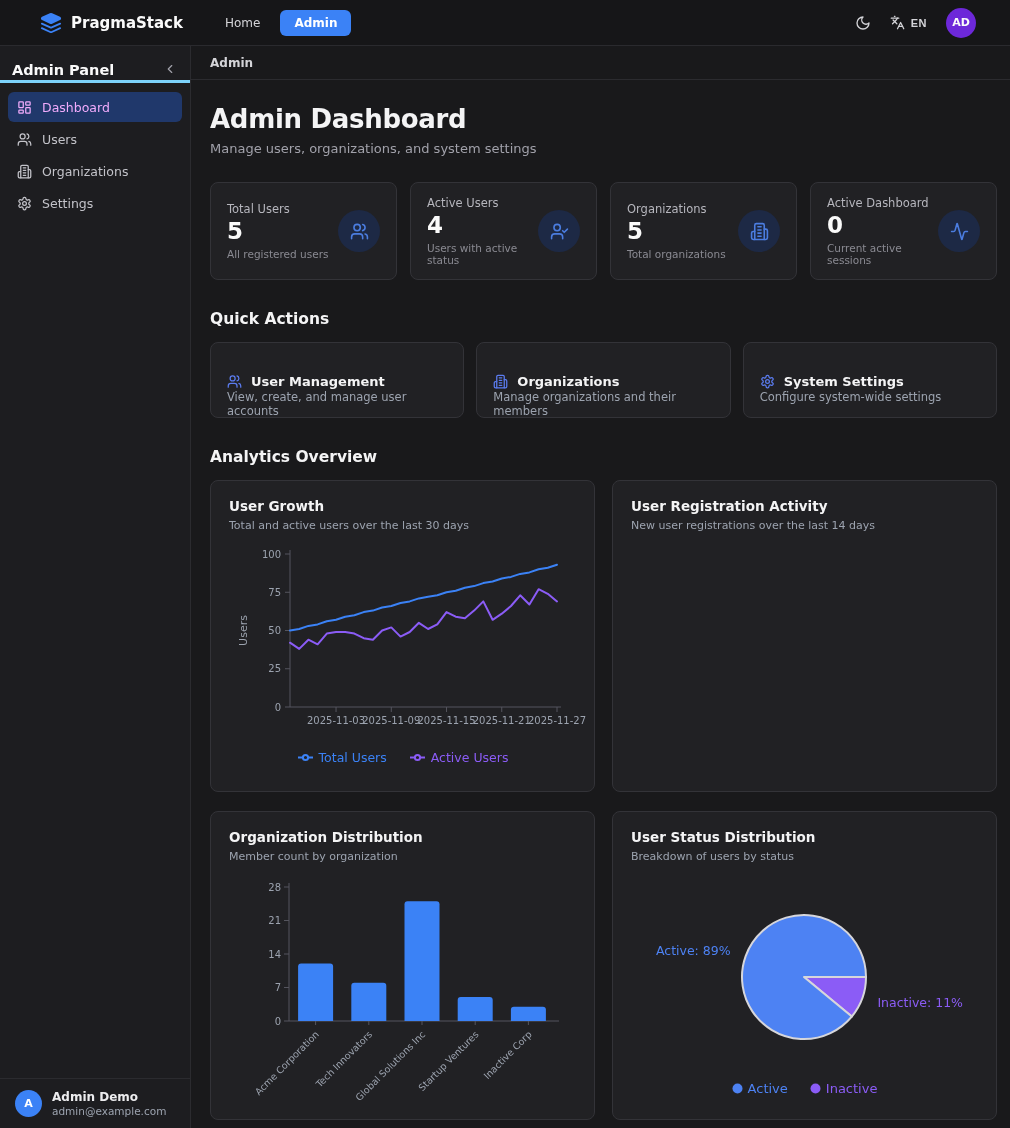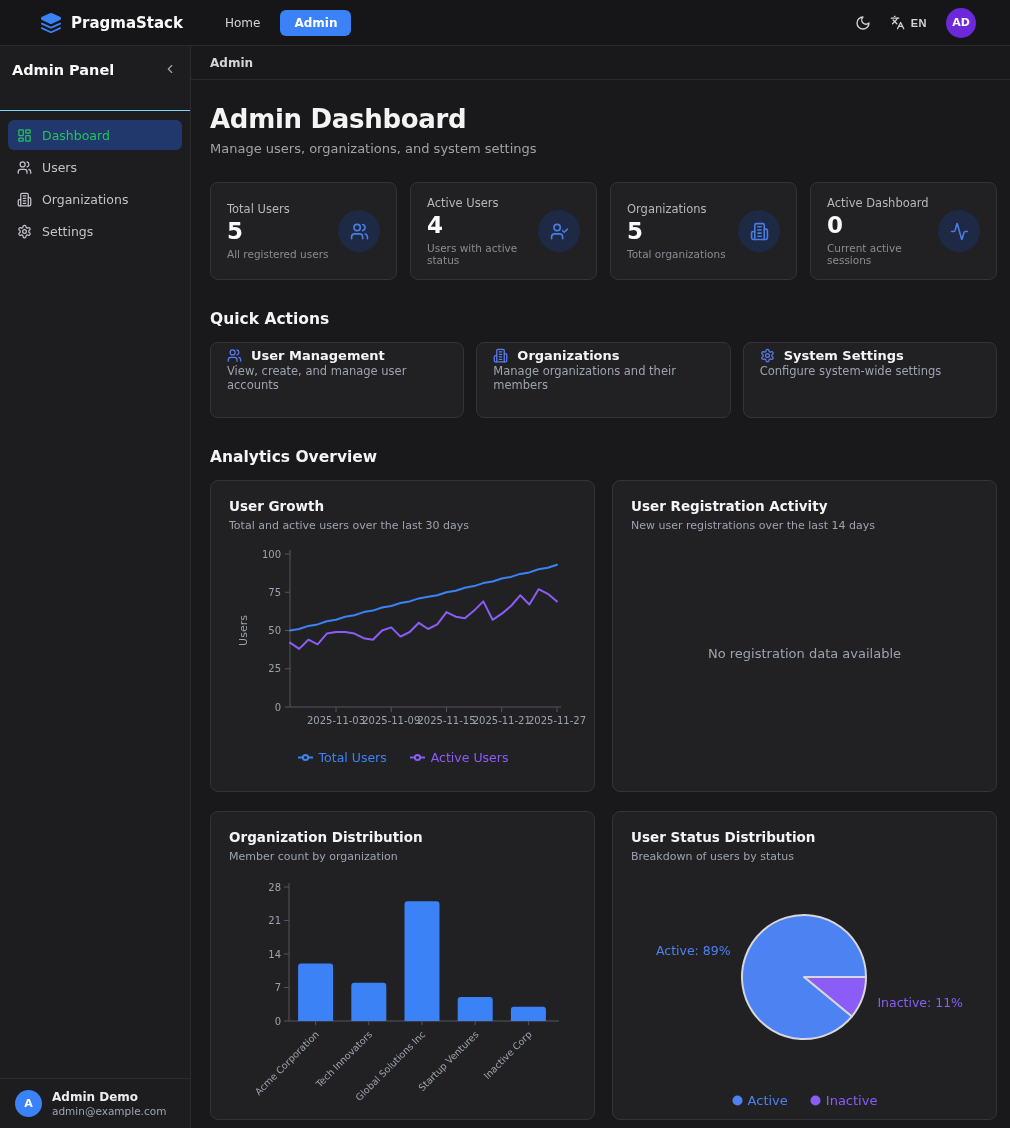--- a/index.html
+++ b/index.html
@@ -33,28 +33,28 @@
     font-size:11px; font-weight:bold; color:#fafafa; cursor:pointer;
   }
 
   
   .sidebar {
     position:fixed; top:46px; left:0; bottom:0; width:191px;
     background:#1d1d20; border-right:1px solid #2b2b2f;
     display:flex; flex-direction:column; z-index:10;
   }
   .sb-header { display:flex; justify-content:space-between;
-    padding:16px 13px 32px 12px; border-bottom:1px solid #7dd3fc; }
+    padding:16px 13px 2px 12px; border-bottom:3px solid #7dd3fc; }
   .sb-title { font-size:14.5px; font-weight:bold; color:#fafafa; }
   .sb-chevron { color:#a1a1aa; background:none; border:none; cursor:pointer; display:flex; }
   .sb-nav { padding:9px 8px; display:flex; flex-direction:column; gap:2px; }
   .sb-item { display:flex; align-items:center; gap:10px; height:30px; padding:0 9px;
     border-radius:6px; font-size:12.5px; color:#c3c3c9; cursor:pointer; }
   .sb-item svg { width:15px; height:15px; flex-shrink:0; }
-  .sb-item.active { background:#20386b; color:#22c55e; }
+  .sb-item.active { background:#20386b; color:#f0abfc; }
   .sb-footer { margin-top:auto; border-top:1px solid #2b2b2f; padding:11px 15px;
     display:flex; align-items:center; gap:10px; cursor:pointer; }
   .sb-avatar { width:27px; height:27px; border-radius:50%; background:#3b82f6; color:#fff;
     font-size:11px; font-weight:bold; display:flex; align-items:center; justify-content:center; flex-shrink:0; }
   .sb-user-name { font-size:12px; font-weight:bold; color:#ececee; }
   .sb-user-email { font-size:10.5px; color:#9ca3af; margin-top:1px; }
 
   
   .main { margin-left:191px; padding-top:46px; }
   .breadcrumb-bar { height:34px; display:flex; align-items:center; padding-left:19px;
@@ -70,21 +70,21 @@
   .stat-label { font-size:11.5px; color:#b6b6bd; }
   .stat-value { font-size:23px; font-weight:bold; color:#fafafa; margin:4px 0 5px; line-height:1; }
   .stat-desc { font-size:10.5px; color:#8a8a92; }
   .stat-icon { width:42px; height:42px; border-radius:50%; background:#1d2945;
     display:flex; align-items:center; justify-content:center; color:#4b7de0; flex-shrink:0; }
   .stat-icon svg { width:19px; height:19px; }
 
   .section-heading { font-size:15.5px; font-weight:bold; color:#f4f4f5; margin:30px 0 14px; }
   .qa-grid { display:grid; grid-template-columns:repeat(3,1fr); gap:12px; }
   .qa-card { background:#212124; border:1px solid #333338; border-radius:8px;
-    height:76px; padding:5px 16px; cursor:pointer; }
+    height:76px; padding:31px 16px; cursor:pointer; }
   .qa-head { display:flex; align-items:center; gap:9px; }
   .qa-head svg { width:15px; height:15px; color:#5b7cf0; flex-shrink:0; }
   .qa-title { font-size:13px; font-weight:bold; color:#f4f4f5; }
   .qa-desc { font-size:11.5px; color:#9ca3af; margin-top:1px; }
 
   .charts-grid { display:grid; grid-template-columns:1fr 1fr; gap:19px 17px; padding-bottom:18px; }
   .chart-card { background:#212124; border:1px solid #333338; border-radius:8px;
     padding:17px 18px; display:flex; flex-direction:column; }
   .cc-title { font-size:13.5px; font-weight:bold; color:#f4f4f5; }
   .cc-sub { font-size:11px; color:#9ca3af; margin-top:5px; }
@@ -370,21 +370,20 @@
                 <circle cx="8.5" cy="4.5" r="2.6" fill="#212124" stroke="#8b5cf6" stroke-width="2"></circle>
               </svg>
               <span>Active Users</span>
             </span>
           </div>
       </div>
 
       <div class="chart-card h-tall">
         <div class="cc-title">User Registration Activity</div>
         <div class="cc-sub">New user registrations over the last 14 days</div>
-        <div class="empty-msg">No registration data available</div>
       </div>
 
       <div class="chart-card h-short">
         <div class="cc-title">Organization Distribution</div>
         <div class="cc-sub">Member count by organization</div>
         <svg id="org-svg" class="chart" width="345" height="232" viewBox="0 0 345 232">
             <line x1="59" y1="10" x2="59" y2="148" stroke="#55555e" stroke-width="1"></line>
             <line x1="59" y1="148" x2="329" y2="148" stroke="#55555e" stroke-width="1"></line>
             <line x1="54" y1="148" x2="59" y2="148" stroke="#55555e" stroke-width="1"></line>
             <text x="51" y="151.5" text-anchor="end" fill="#9ca3af" font-size="10" font-family="DejaVu Sans, sans-serif">0</text>
@@ -416,21 +415,21 @@
 
       <div class="chart-card h-short">
         <div class="cc-title">User Status Distribution</div>
         <div class="cc-sub">Breakdown of users by status</div>
         <svg id="pie-svg" class="chart" width="345" height="208" viewBox="0 0 345 208">
             <path d="M 172 104 L 234.0 104.0 A 62 62 0 0 1 219.8 143.5 Z" fill="#8b5cf6" stroke="#d6d6db" stroke-width="2" stroke-linejoin="round"></path>
             <text x="245.4" y="134.4" text-anchor="start" fill="#8b5cf6" font-size="12.5" font-family="DejaVu Sans, sans-serif">Inactive: 11%</text>
             <path d="M 172 104 L 219.8 143.5 A 62 62 0 1 1 234.0 104.0 Z" fill="#4d82f3" stroke="#d6d6db" stroke-width="2" stroke-linejoin="round"></path>
             <text x="98.6" y="81.6" text-anchor="end" fill="#4d82f3" font-size="12.5" font-family="DejaVu Sans, sans-serif">Active: 89%</text>
           </svg>
-        <div id="pie-legend" class="chart-legend" style="margin-top:12px;font-size:13px;">
+        <div id="pie-legend" class="chart-legend" style="margin-top:0;font-size:13px;">
             <span class="legend-item" style="color:#4d82f3">
               <svg width="11" height="11">
                 <circle cx="5.5" cy="5.5" r="5" fill="#4d82f3"></circle>
               </svg>
               <span>Active</span>
             </span>
             <span class="legend-item" style="color:#8b5cf6">
               <svg width="11" height="11">
                 <circle cx="5.5" cy="5.5" r="5" fill="#8b5cf6"></circle>
               </svg>

